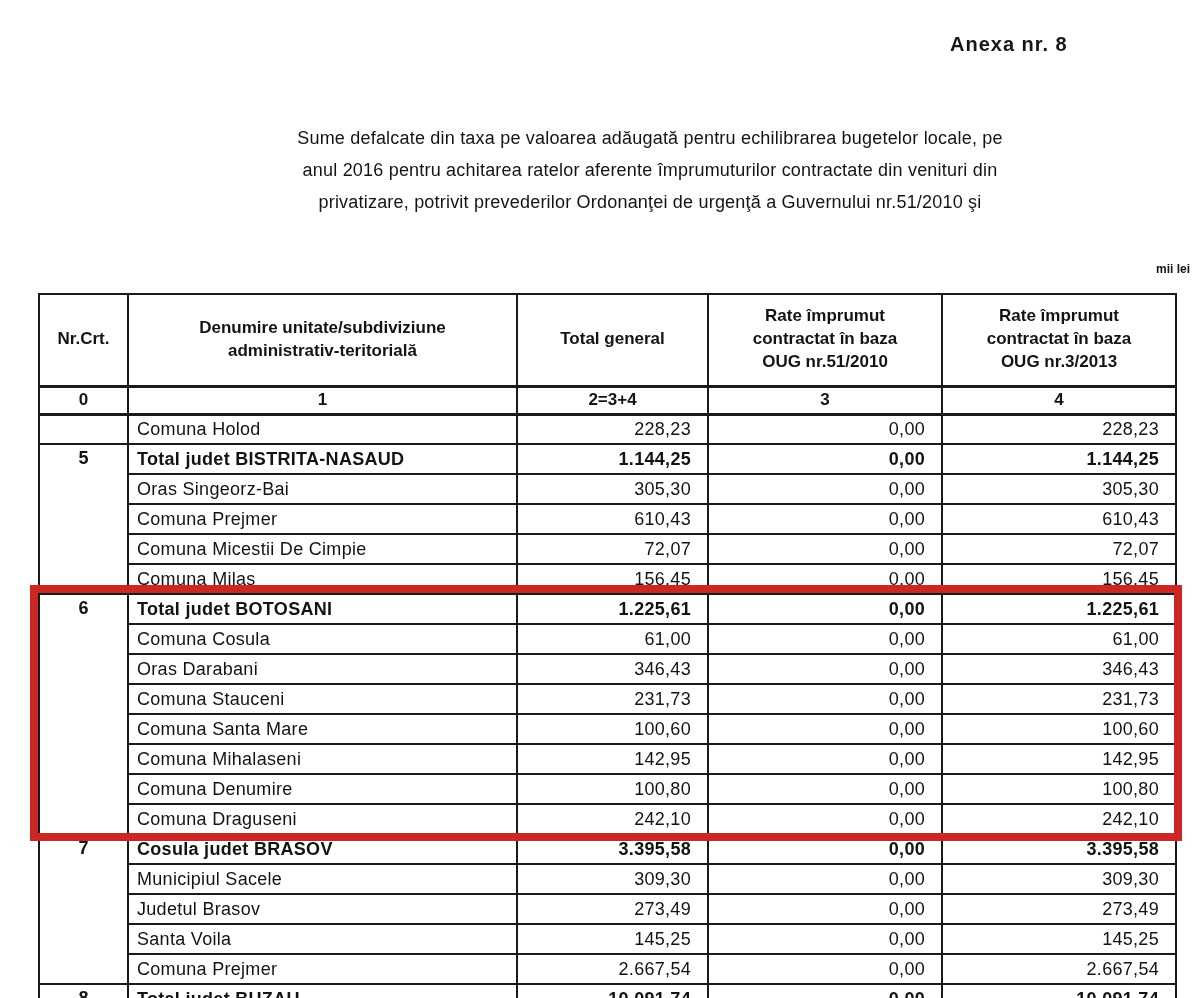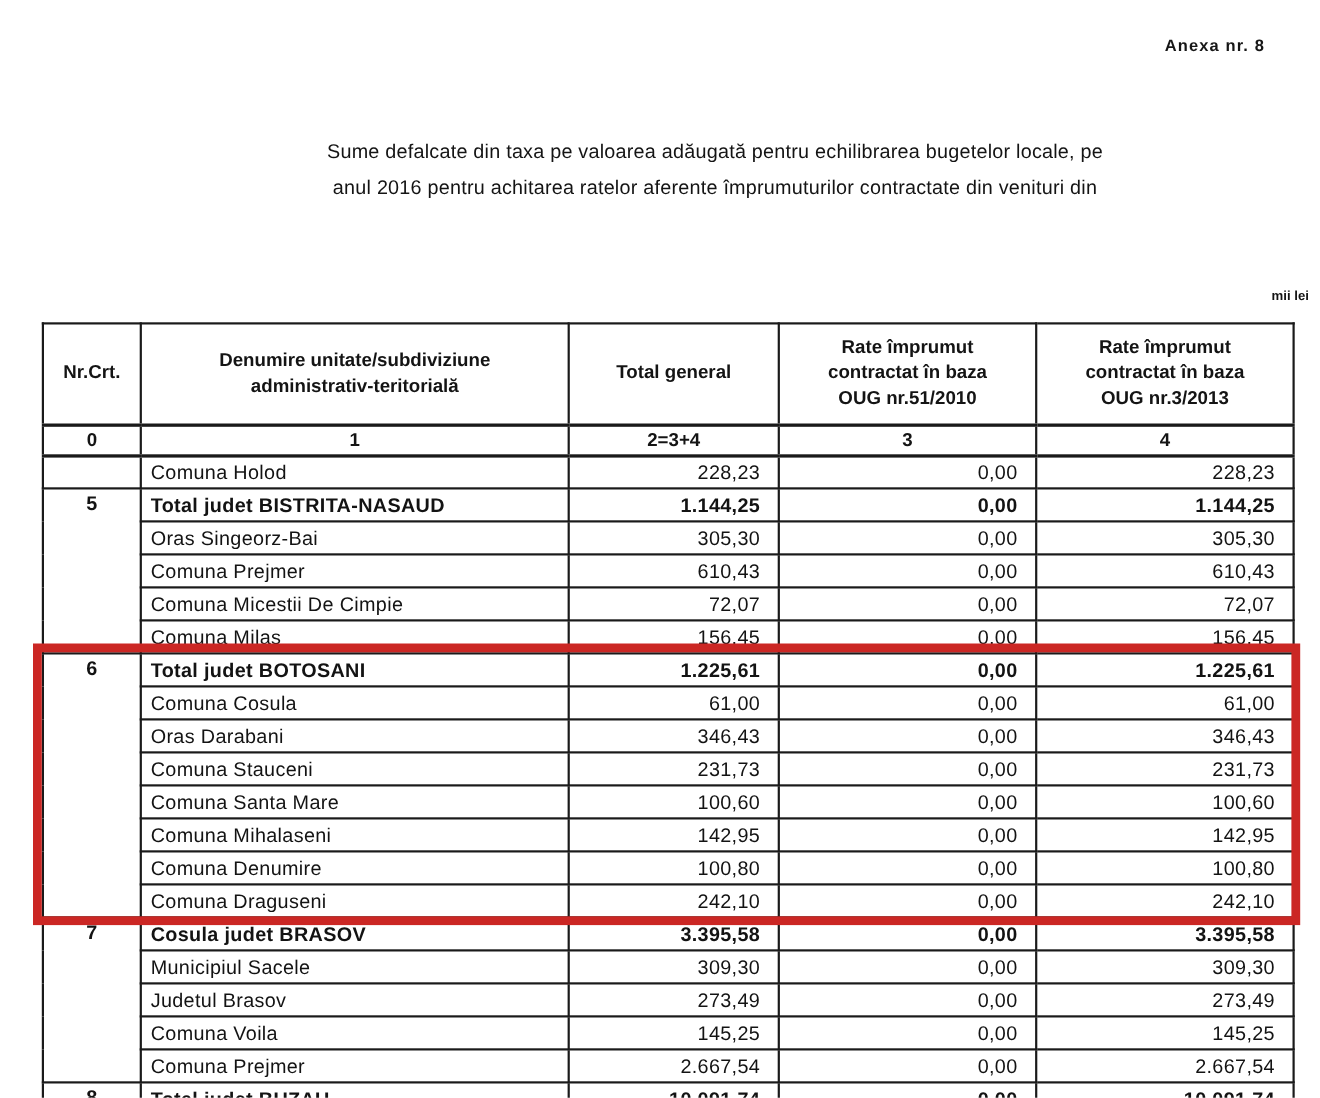--- a/index.html
+++ b/index.html
@@ -12,22 +12,22 @@
   }
   .page{
     position:relative;
     width:1200px;height:998px;
     overflow:hidden;
     background:#ffffff;
   }
   .anexa{
     position:absolute;
     top:33px; left:950px; width:200px;
-    text-align:right;
-    font-size:15px; font-weight:700;
+    text-align:left;
+    font-size:20px; font-weight:700;
     letter-spacing:1px;
     color:#161616;
   }
   .title-block{
     position:absolute;
     top:122px; left:150px; width:1000px;
     text-align:center;
     font-size:18px; font-weight:400;
     line-height:32px;
     letter-spacing:0.2px;
@@ -105,20 +105,21 @@
 </head>
 <body>
 
 <div class="page">
 
   <div class="anexa">Anexa nr. 8</div>
 
   <div class="title-block">
     <div>Sume defalcate din taxa pe valoarea adăugată pentru echilibrarea bugetelor locale, pe</div>
     <div>anul 2016 pentru achitarea ratelor aferente împrumuturilor contractate din venituri din</div>
+    <div>privatizare, potrivit prevederilor Ordonanţei de urgenţă a Guvernului nr.51/2010 şi</div>
   </div>
 
   <div class="unit-label">mii lei</div>
 
   <table class="main">
     <colgroup>
       <col style="width:89px">
       <col style="width:389px">
       <col style="width:191px">
       <col style="width:234px">
@@ -246,21 +247,21 @@
           <td class="num">0,00</td>
           <td class="num">309,30</td>
         </tr>
         <tr>
           <td class="name">Judetul Brasov</td>
           <td class="num">273,49</td>
           <td class="num">0,00</td>
           <td class="num">273,49</td>
         </tr>
         <tr>
-          <td class="name">Comuna Voila</td>
+          <td class="name">Santa Voila</td>
           <td class="num">145,25</td>
           <td class="num">0,00</td>
           <td class="num">145,25</td>
         </tr>
         <tr>
           <td class="name">Comuna Prejmer</td>
           <td class="num">2.667,54</td>
           <td class="num">0,00</td>
           <td class="num">2.667,54</td>
         </tr>

